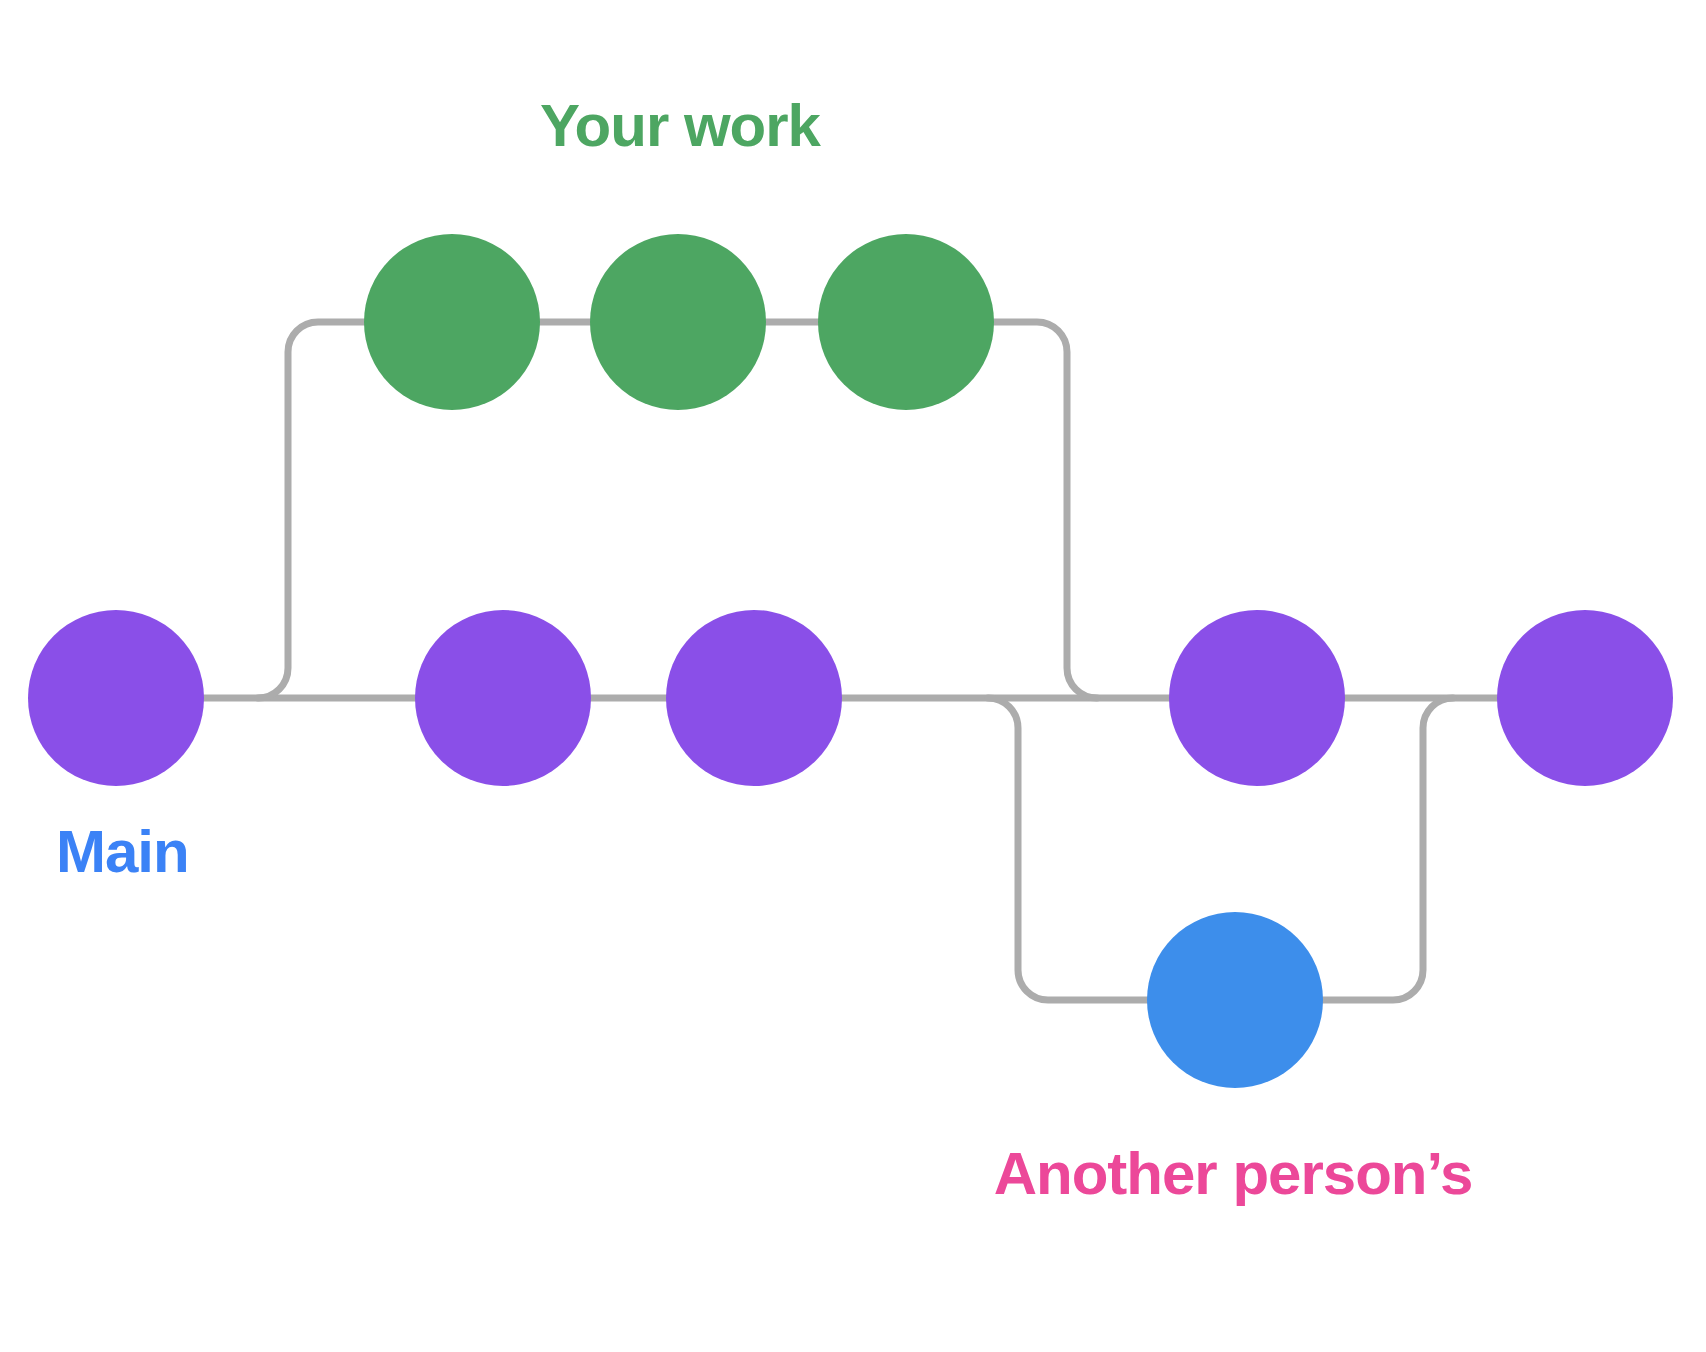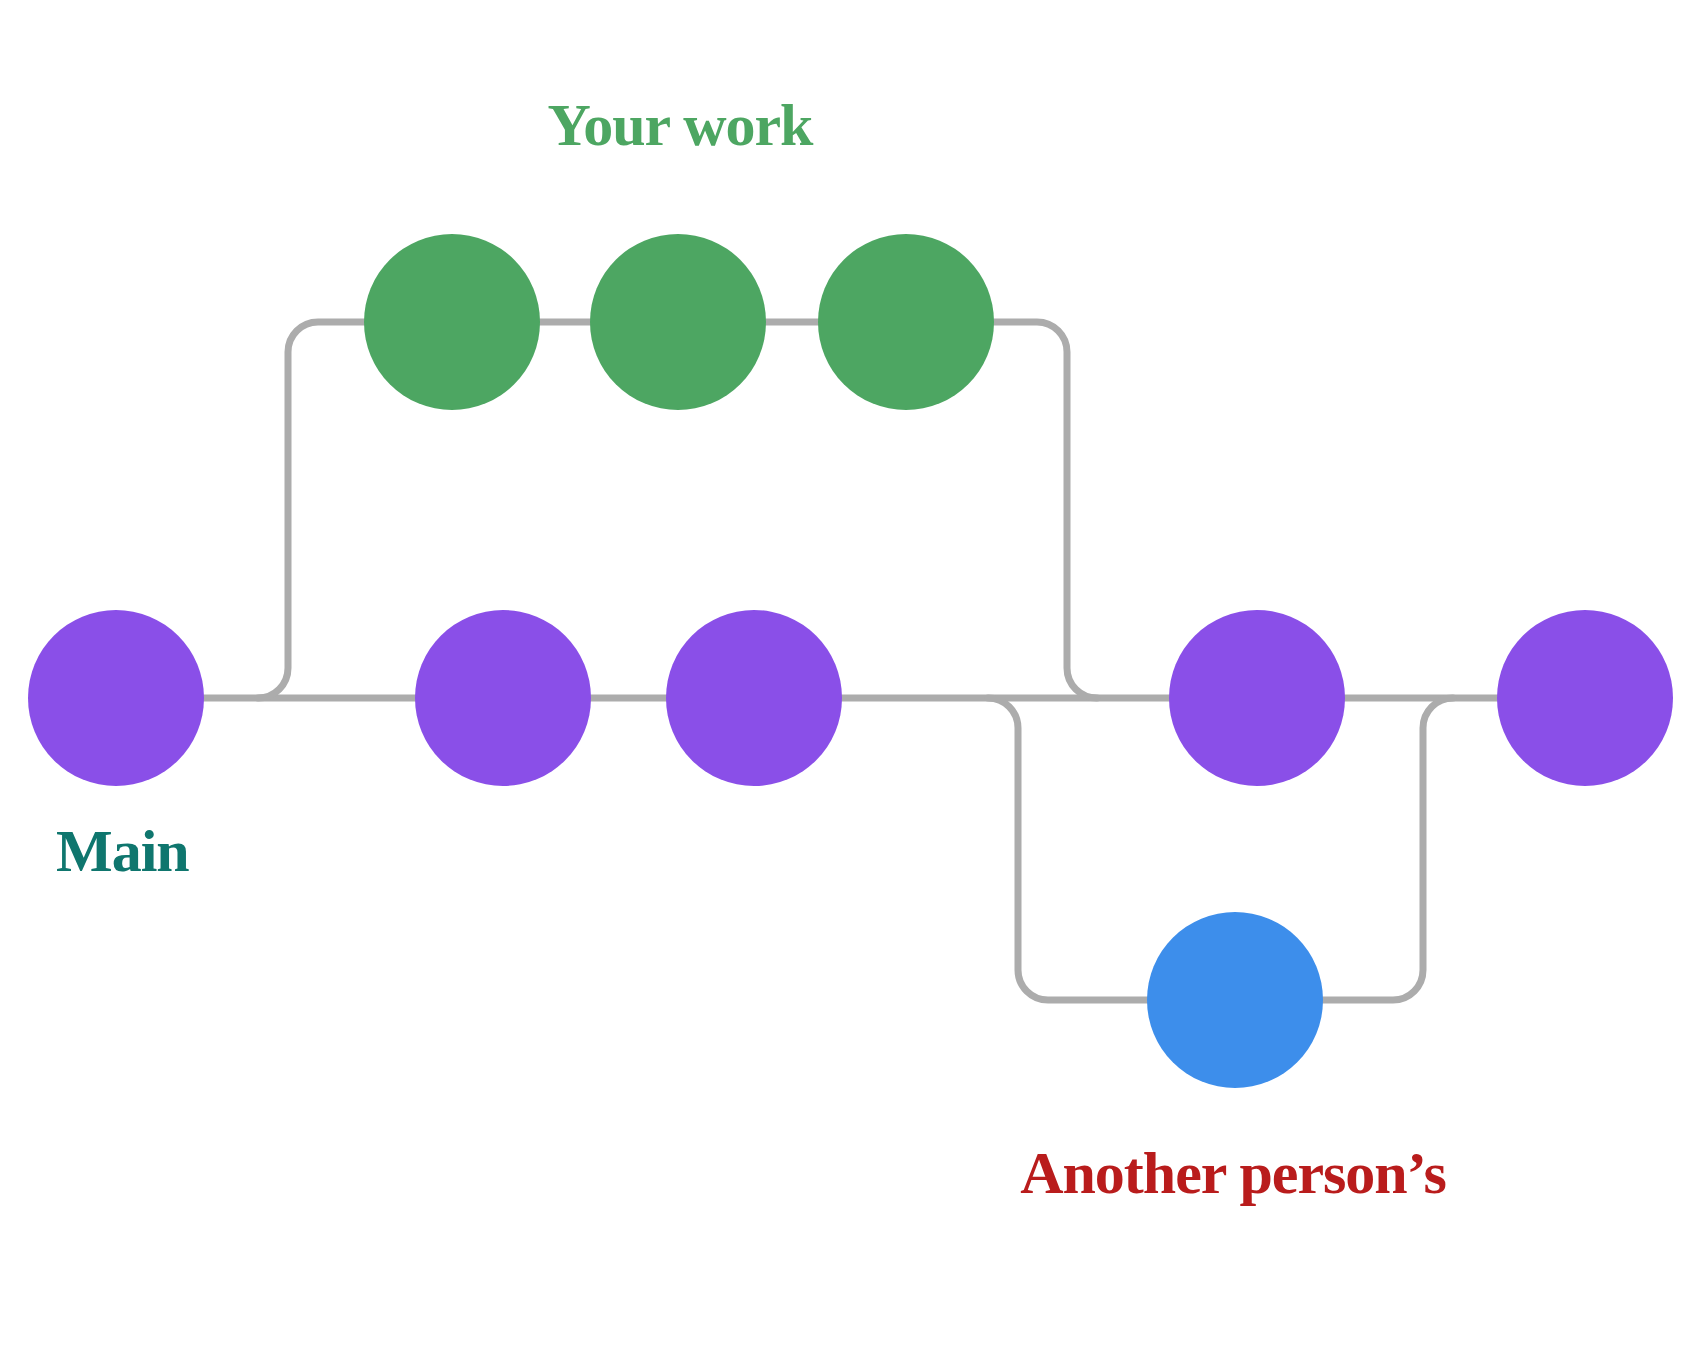--- a/index.html
+++ b/index.html
@@ -2,21 +2,21 @@
 <html><head>
 <meta charset="utf-8">
 <style>
   html, body { margin: 0; padding: 0; background: #ffffff; }
   .canvas {
     position: relative;
     width: 1706px;
     height: 1352px;
     background: #ffffff;
     overflow: hidden;
-    font-family: Liberation Serif, serif;
+    font-family: Liberation Sans, sans-serif;
   }
   .diagram-svg {
     position: absolute;
     left: 0; top: 0;
     width: 1706px;
     height: 1352px;
   }
   .branch-label {
     position: absolute;
     font-weight: 700;
@@ -59,19 +59,19 @@
       <circle cx="1257" cy="698" r="88" fill="#8A4FE8"></circle>
       <circle cx="1585" cy="698" r="88" fill="#8A4FE8"></circle>
       <circle cx="452" cy="322" r="88" fill="#4DA662"></circle>
       <circle cx="678" cy="322" r="88" fill="#4DA662"></circle>
       <circle cx="906" cy="322" r="88" fill="#4DA662"></circle>
       <circle cx="1235" cy="1000" r="88" fill="#3D8EEB"></circle>
     </svg>
 
   <div class="branch-label label-your-work" style="color: rgb(77, 166, 98);">Your work</div>
 
-  <div class="branch-label label-main" style="color: #0f766e;">Main</div>
+  <div class="branch-label label-main" style="color: #3b82f6;">Main</div>
 
-  <div class="branch-label label-another" style="color: #b91c1c;">
+  <div class="branch-label label-another" style="color: #ec4899;">
     <span>Another person’s</span>
   </div>
 
 </div>
 
 </body></html>

